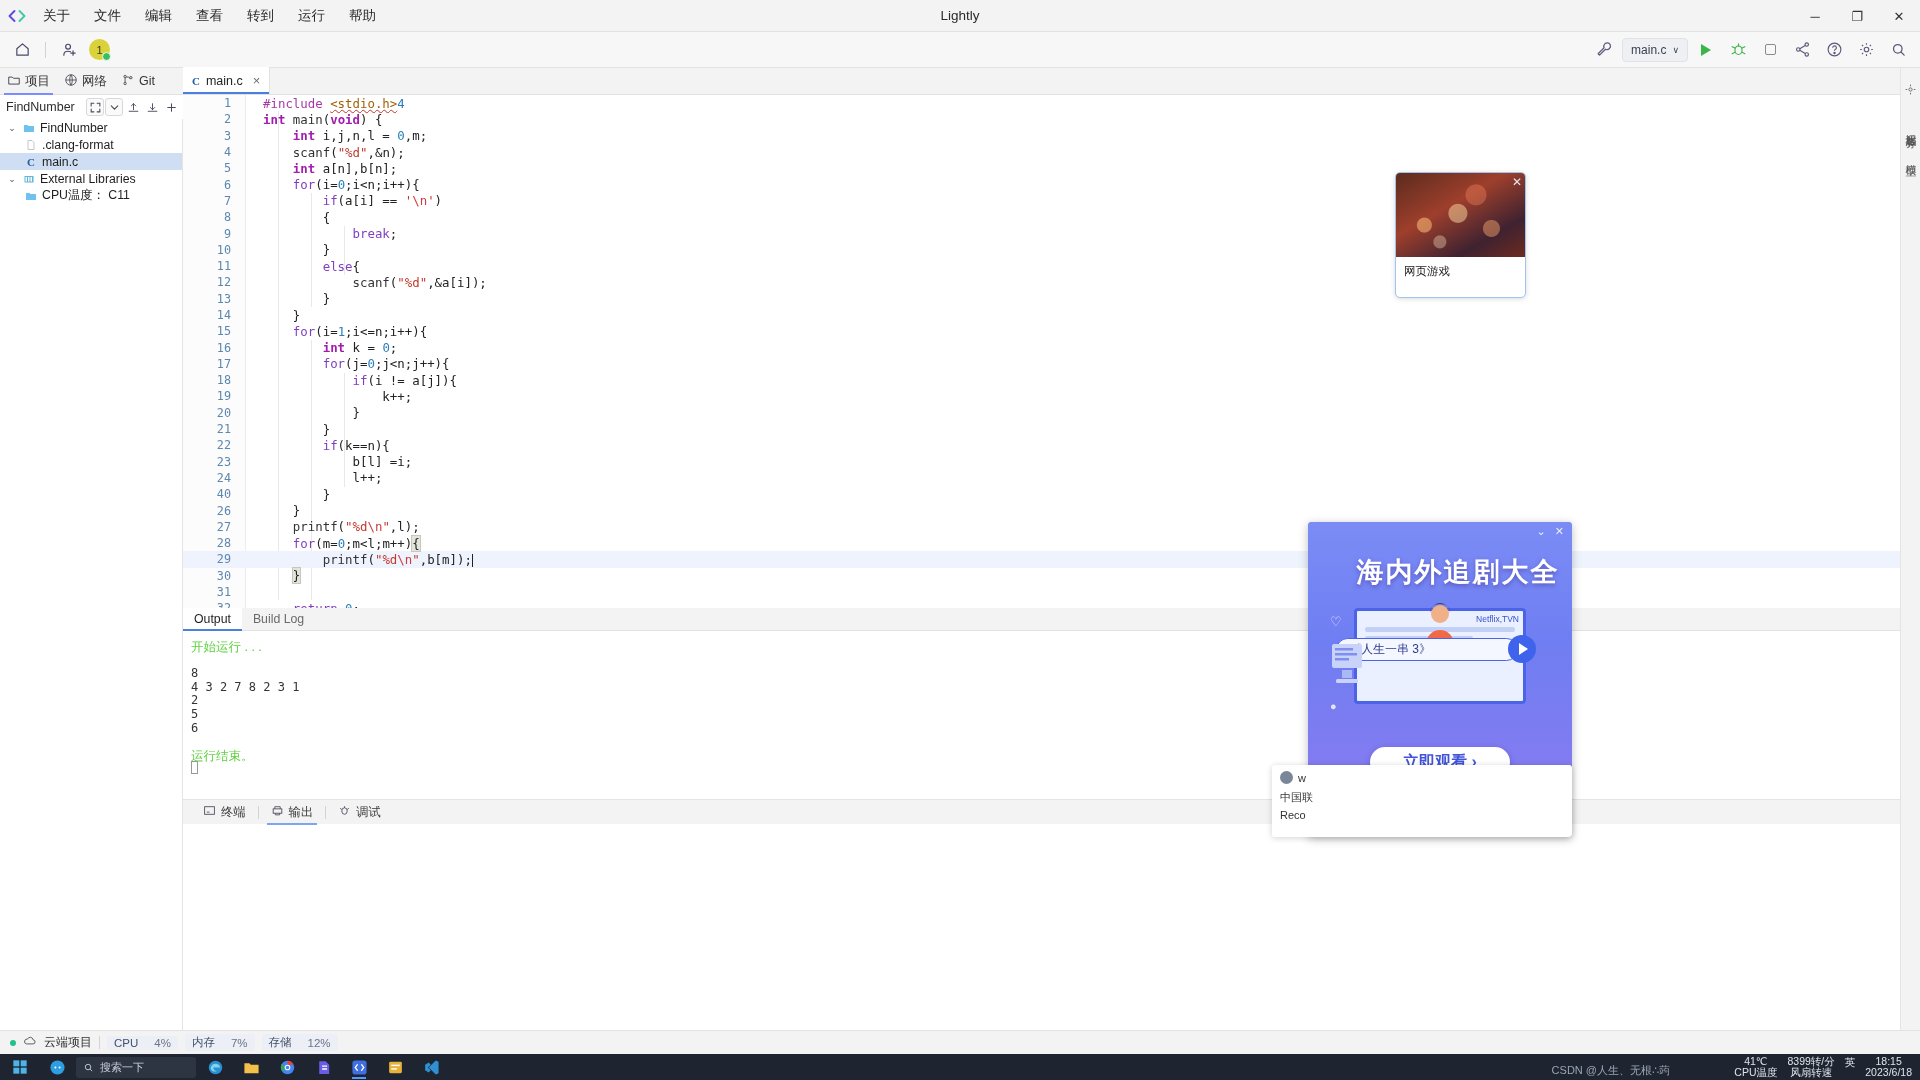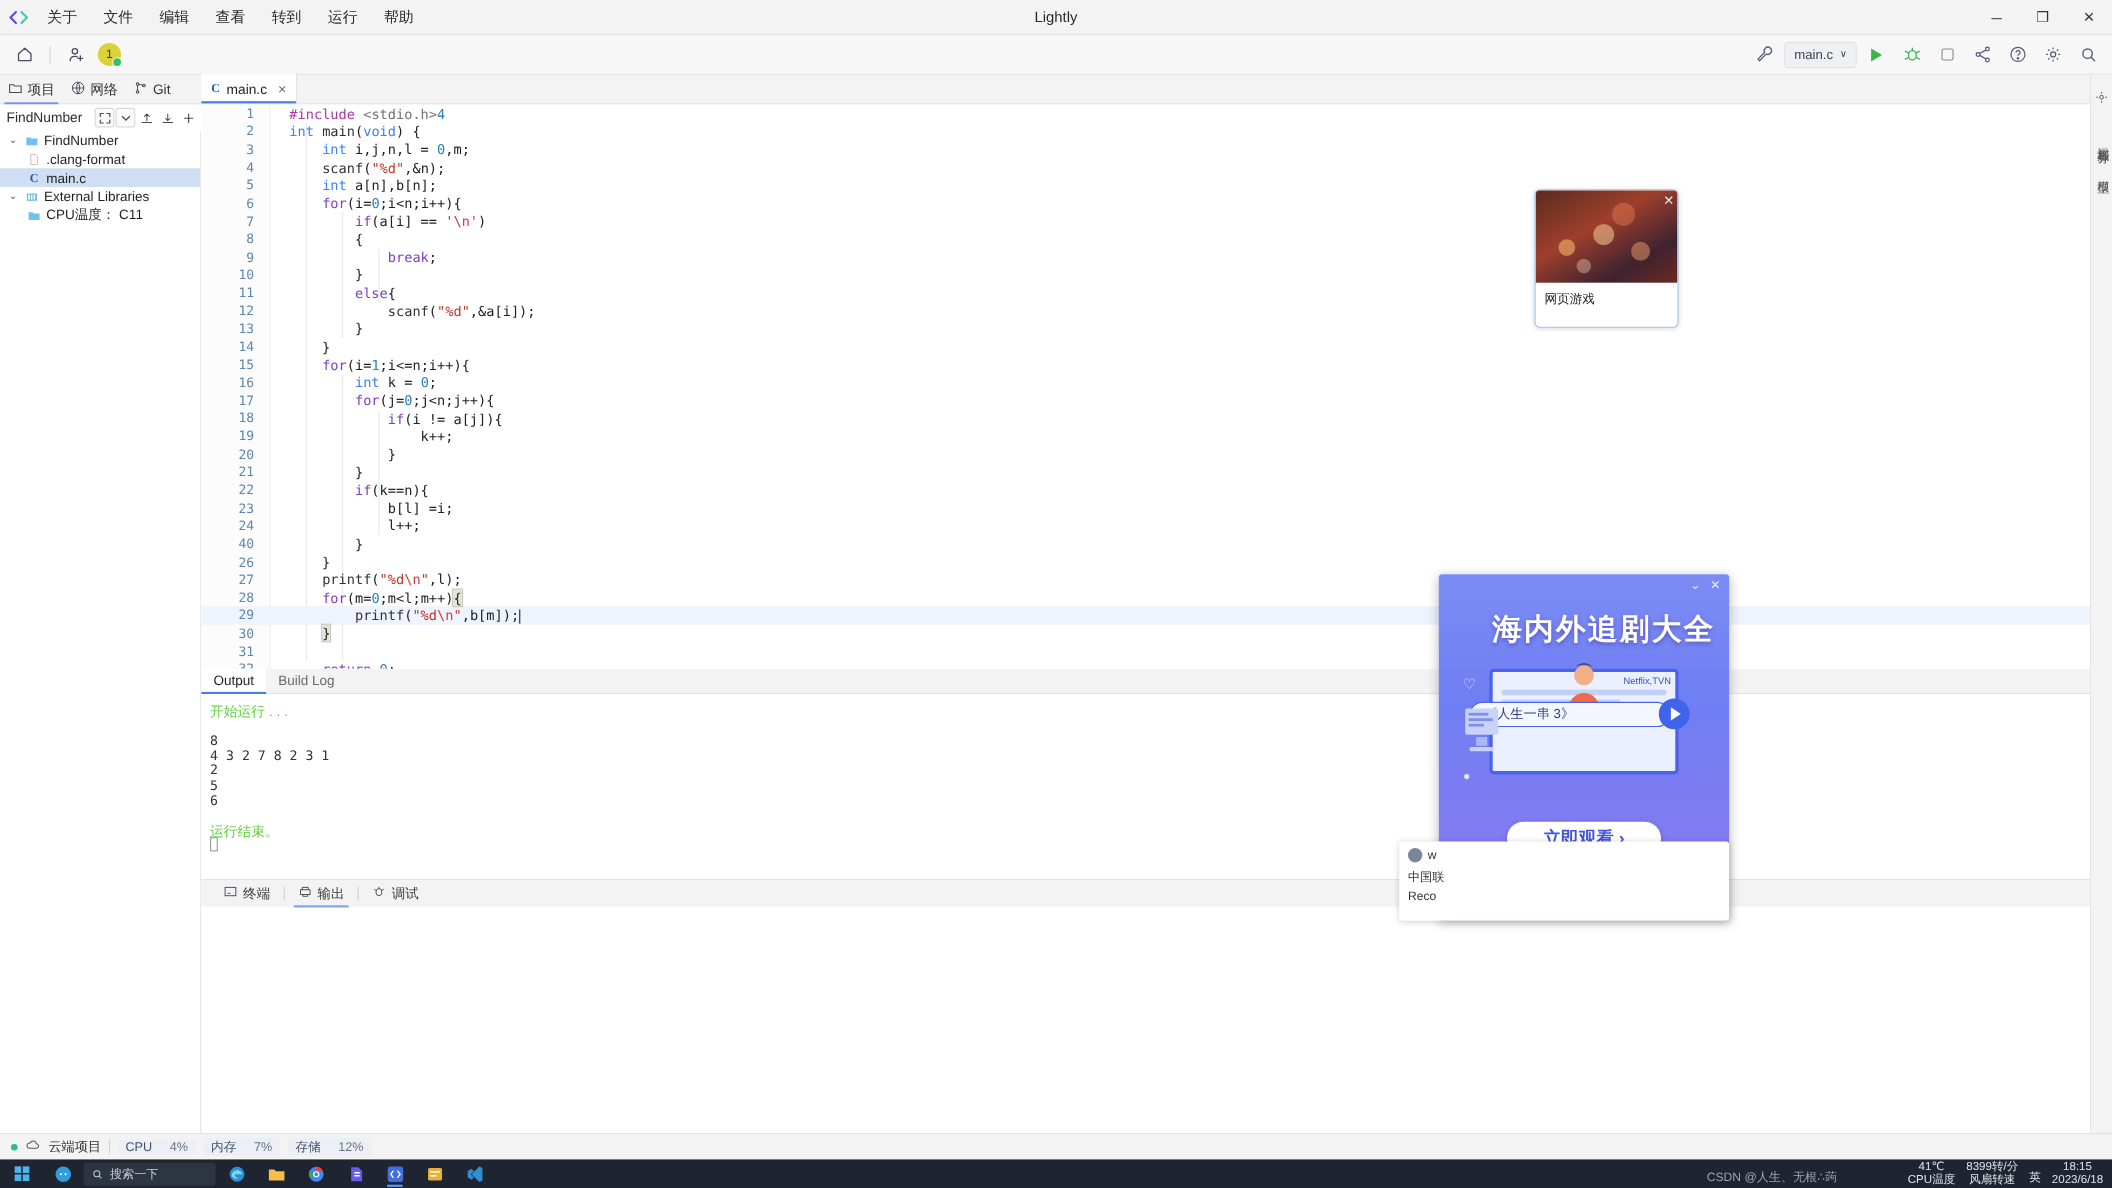--- a/index.html
+++ b/index.html
@@ -118,26 +118,26 @@
     background: #fff; overflow: hidden;
   }
   .gutter-bg { position: absolute; top: 0; left: 0; width: 62px; height: 100%; background: #fcfcfc; }
   .gutter-line { position: absolute; top: 0; left: 62px; width: 1px; height: 100%; background: #ececec; }
   .codelines { position: absolute; top: 0; left: 0; right: 0; font-family: "DejaVu Sans Mono", monospace; font-size: 12.4px; }
   .cl { height: 16.3px; display: flex; align-items: center; white-space: pre; }
   .cl.hl { background: #eef3fd; }
   .ln { width: 48px; text-align: right; color: #5d87b0; padding-right: 0; flex: none; font-size: 11.8px; }
   .src { padding-left: 32px; color: #222; position: relative; }
   .kw { color: #7f3fbf; }
-  .kw2 { color: #3b82f6; }
+  .kw2 { color: #a21caf; font-weight: bold; }
   .str { color: #c0392b; }
   .esc { color: #d13b3b; }
   .num { color: #2b7fb8; }
   .pp { color: #a838a8; }
-  .inc { color: #737373; text-decoration-color: #c0392b;
+  .inc { color: #a16207; text-decoration: underline; text-decoration-color: #c0392b;
          text-decoration-style: wavy; text-decoration-thickness: 1px; }
   .fn { color: #333; text-align: center; }
   .brmatch { background: #e4e4dc; outline: 1px solid #c8c8b8; }
   .caret { display: inline-block; width: 1px; height: 13px; background: #222; vertical-align: middle; }
   .indent-guide { position: absolute; top: 0; bottom: 0; width: 1px; background: #e8e8e8; }
 
   .minimap-scroll { position: absolute; top: 0; right: 0; width: 12px; height: 100%; background: #fafafa; }
   .minimap-thumb { position: absolute; top: 2px; right: 2px; width: 7px; height: 140px; background: #d6d6d6; border-radius: 4px; }
 
   
@@ -193,21 +193,21 @@
     background: #1e2430; display: flex; align-items: center; gap: 2px; padding-left: 2px;
   }
   .tb-ico { width: 36px; height: 26px; display: flex; align-items: center; justify-content: center; }
   .tb-ico svg { width: 16px; height: 16px; }
   .tb-search {
     display: flex; align-items: center; gap: 6px; height: 21px; width: 120px;
     background: #2d3542; border-radius: 3px; padding: 0 7px; font-size: 11px; color: #c9ced8;
   }
   .tb-app { width: 34px; height: 26px; display: flex; align-items: center; justify-content: center; position: relative; }
   .tb-app.run::after { content: ""; position: absolute; bottom: 1px; left: 10px; right: 10px; height: 2px; background: #4f9bff; }
-  .tray { margin-left: auto; display: flex; align-items: flex-end; gap: 10px; padding-right: 8px;
+  .tray { margin-left: auto; display: flex; align-items: flex-start; gap: 10px; padding-right: 8px;
           font-size: 10.5px; color: #dfe3ea; }
   .tray-col { display: flex; flex-direction: column; line-height: 11px; text-align: center; }
 
   
   .ad-small {
     position: absolute; left: 1395px; top: 172px; width: 131px; height: 126px;
     background: #fff; border: 1px solid #9fc4ef; border-radius: 5px; overflow: hidden;
     box-shadow: 0 1px 5px rgba(0,0,0,.15);
   }
   .ad-small .pic { height: 84px; background: linear-gradient(150deg,#5b2b1e,#9e3f2c 40%,#3f2230 75%,#6d2a20); position: relative; }

